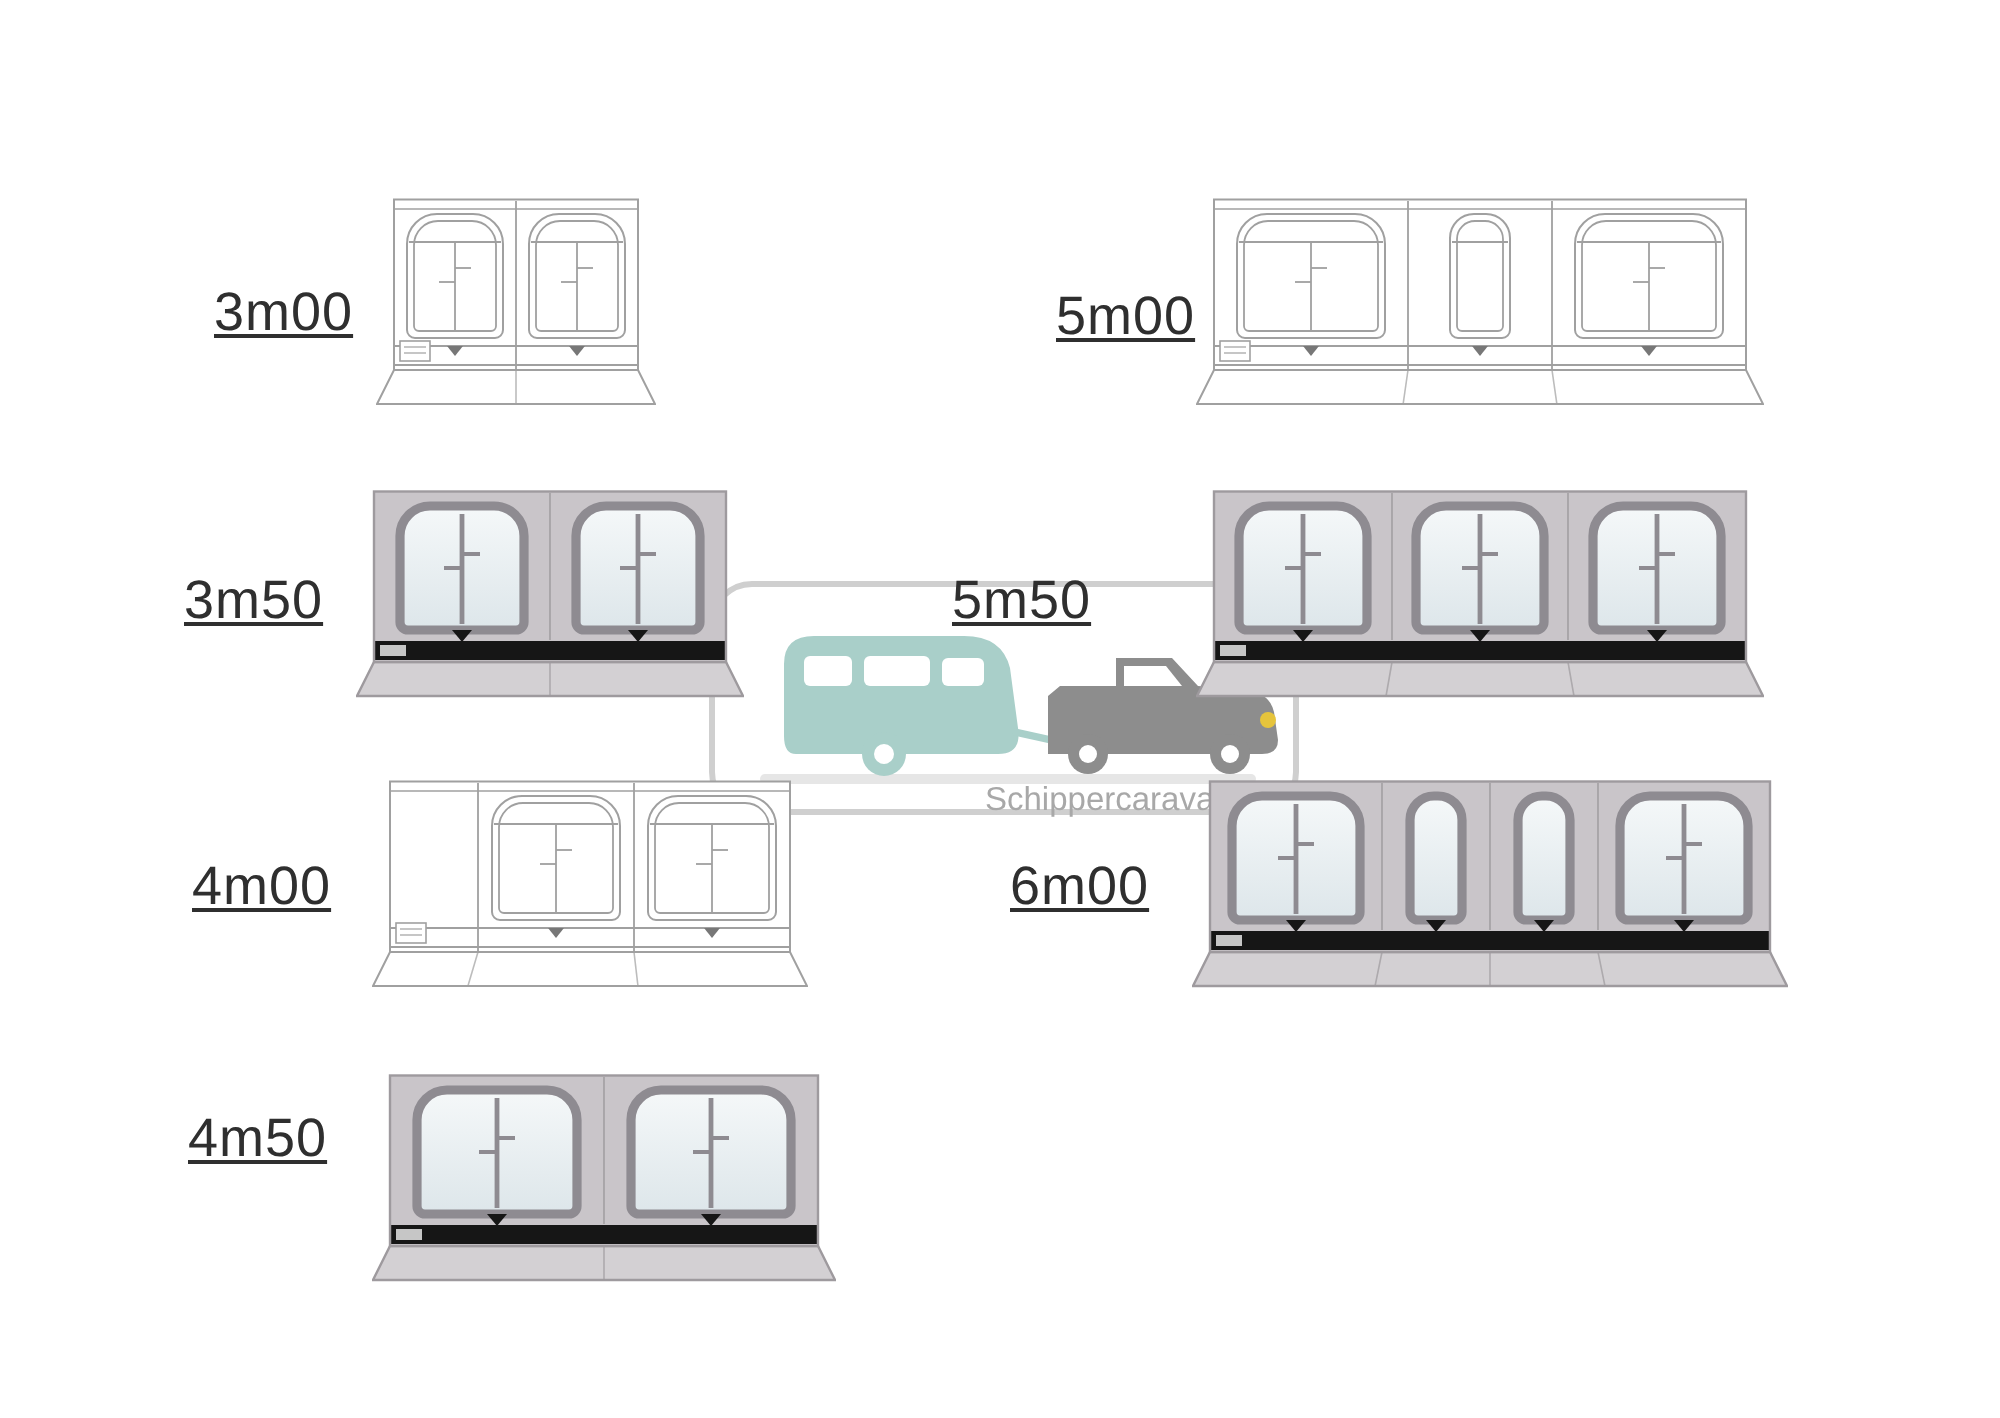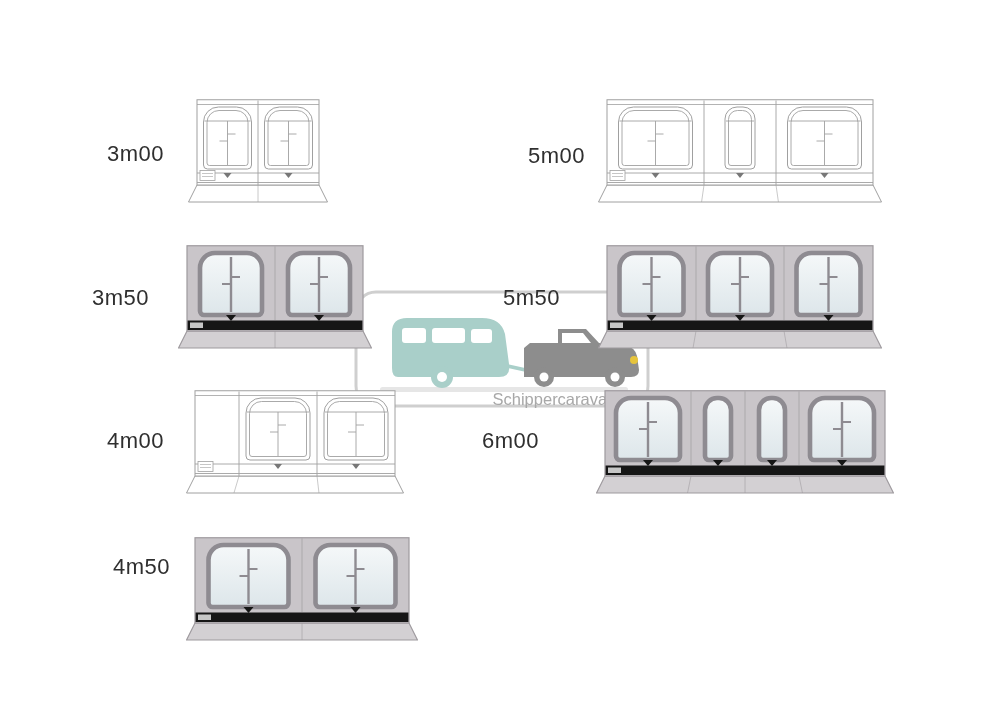--- a/index.html
+++ b/index.html
@@ -2,34 +2,34 @@
 <html><head>
 <meta charset="utf-8">
 <style>
   html,body{margin:0;padding:0;}
   body{
     width:1000px;height:709px;background:#ffffff;
     font-family:"Liberation Sans", sans-serif;
   }
   .canvas{position:relative;width:1000px;height:709px;background:#ffffff;overflow:hidden;}
   .lbl{
-    position:absolute;font-size:22px;color:#2f2f2f;letter-spacing:.5px;
-    z-index:3;white-space:nowrap;
+    position:absolute;font-size:27px;color:#2f2f2f;letter-spacing:.5px;
+    z-index:3;white-space:nowrap;text-decoration:underline;
   }
   .draw{position:absolute;z-index:2;line-height:0;}
   .watermark{position:absolute;left:352px;top:288px;width:300px;height:125px;z-index:1;line-height:0;}
   .watermark text{font-family:"Liberation Sans", sans-serif;}
 
   .l-3m00{left:107px;top:141px}
   .l-3m50{left:92px;top:285px}
-  .l-4m00{left:107px;top:428px}
-  .l-4m50{left:113px;top:554px}
+  .l-4m00{left:96px;top:428px}
+  .l-4m50{left:94px;top:554px}
   .l-5m00{left:528px;top:143px}
-  .l-5m50{left:503px;top:285px}
-  .l-6m00{left:482px;top:428px}
+  .l-5m50{left:476px;top:285px}
+  .l-6m00{left:505px;top:428px}
 
   .d-3m00{left:188px;top:99px}
   .d-3m50{left:178px;top:245px}
   .d-4m00{left:186px;top:390px}
   .d-4m50{left:186px;top:537px}
   .d-5m00{left:598px;top:99px}
   .d-5m50{left:598px;top:245px}
   .d-6m00{left:596px;top:390px}
 </style>
 </head>

